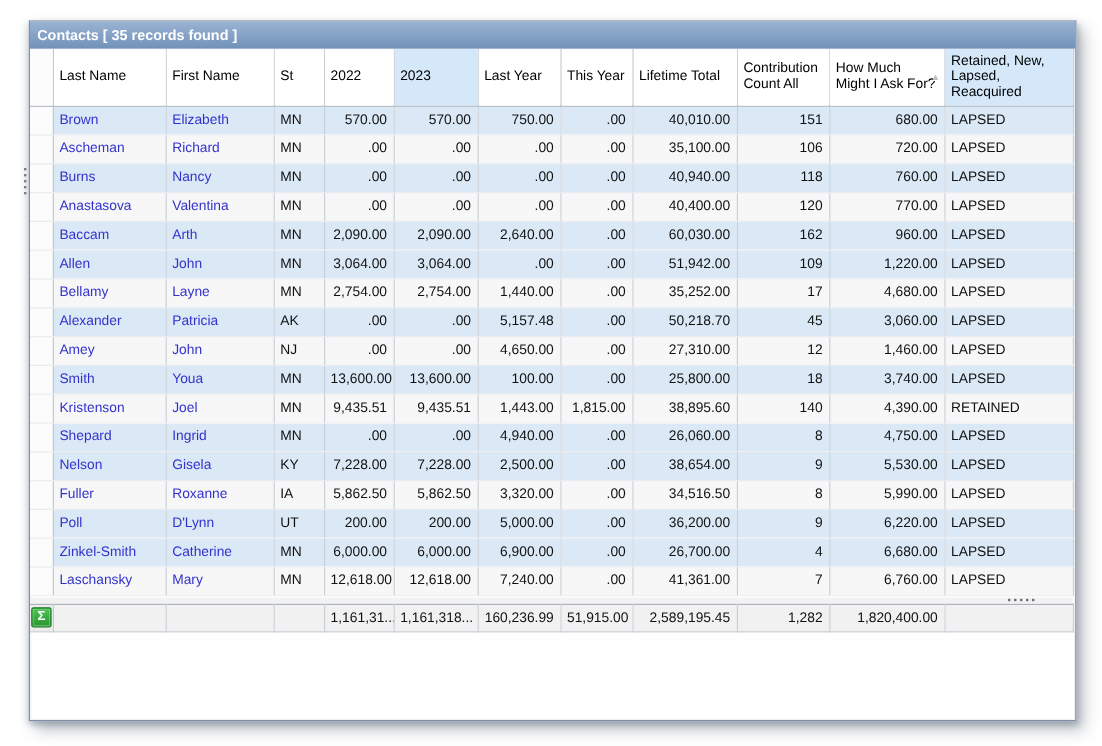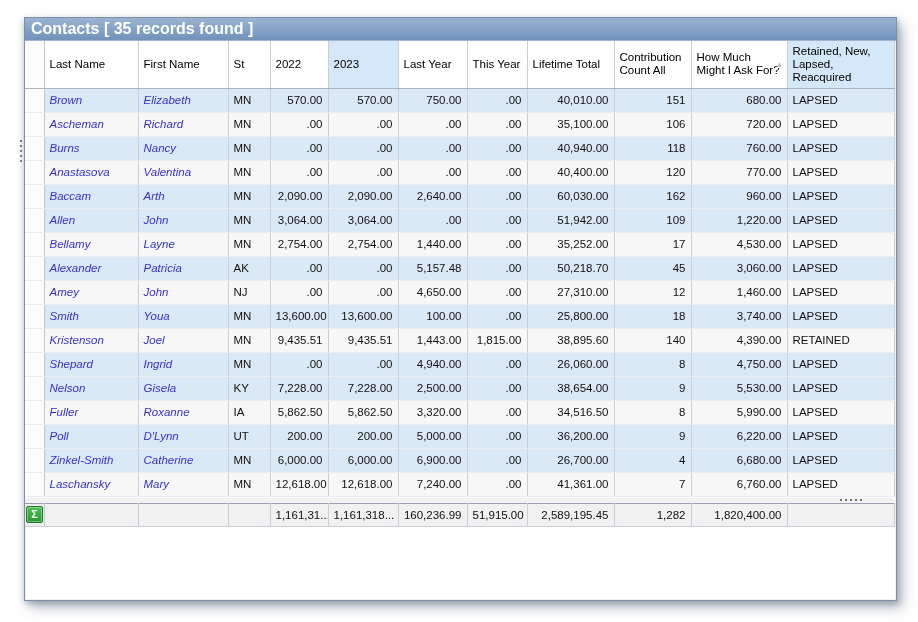--- a/index.html
+++ b/index.html
@@ -9,21 +9,21 @@
     position:absolute;left:24px;top:17px;width:871px;height:582px;
     background:#ffffff;border:1px solid #7f8fa5;
     box-shadow: inset 0 0 0 1px #eef1f5,
                 6px 7px 12px rgba(110,120,135,.45),
                 2px 3px 5px rgba(110,120,135,.35),
                 -2px 2px 6px rgba(140,150,160,.25);
   }
   .titlebar{
     height:22px;line-height:22px;padding:0 6px;
     background:linear-gradient(var(--titlebar-light,#9ab3d2),var(--titlebar,#7e9cc2) 70%,#7392b9);
-    color:#ffffff;font-weight:700;font-size:16px;
+    color:#ffffff;font-weight:700;font-size:12px;
     border-bottom:1px solid #9eb4cf;
     white-space:nowrap;overflow:hidden;
   }
   table{border-collapse:collapse;table-layout:fixed;width:869px;}
   th,td{overflow:hidden;white-space:nowrap;box-sizing:border-box;}
   thead th{
     background:#ffffff;font-weight:400;font-size:11.5px;color:#000;
     text-align:left;vertical-align:middle;padding:2px 5px;height:47px;
     border-right:1px solid #c9cfd7;border-bottom:1px solid #aab2bc;
     white-space:normal;line-height:13px;position:relative;
@@ -36,21 +36,21 @@
   }
   tbody td{
     font-size:11.5px;color:#111;height:24px;padding:0 5px;
     border-right:1px solid #c9cfd7;border-bottom:1px solid #e9ecf0;
     vertical-align:middle;
   }
   tr.r-even td{background:var(--row-blue,#dbe9f6);}
   tr.r-odd  td{background:var(--row-white,#f7f7f8);}
   tbody td.gutter, thead th.gutter{background:#fcfcfc;border-right:1px solid #c2c8d0;}
   td.num{text-align:right;}
-  td.name{color:var(--name-link,#3333cc);font-style:italic;}
+  td.name{color:var(--name-link,#3333cc);}
   .splitter{
     position:relative;height:5px;width:869px;background:#f2f2f2;
     border-top:1px solid #ffffff;
   }
   .hdots{position:absolute;right:32px;top:1px;display:flex;gap:3px;}
   .hdots i{width:2px;height:2px;background:#6f6f6f;display:block;}
   .foot td{
     background:#f1f1f1;font-size:11.5px;height:23px;padding:0 5px;
     border-top:1px solid #9aa1aa;border-right:1px solid #c9cfd7;
     border-bottom:1px solid #c9cfd7;vertical-align:middle;color:#111;
@@ -195,21 +195,21 @@
           <td class="gutter"></td>
           <td class="name">Bellamy</td>
           <td class="name">Layne</td>
           <td>MN</td>
           <td class="num">2,754.00</td>
           <td class="num">2,754.00</td>
           <td class="num">1,440.00</td>
           <td class="num">.00</td>
           <td class="num">35,252.00</td>
           <td class="num">17</td>
-          <td class="num">4,530.00</td>
+          <td class="num">4,680.00</td>
           <td>LAPSED</td>
         </tr>
         <tr class="r-even">
           <td class="gutter"></td>
           <td class="name">Alexander</td>
           <td class="name">Patricia</td>
           <td>AK</td>
           <td class="num">.00</td>
           <td class="num">.00</td>
           <td class="num">5,157.48</td>

